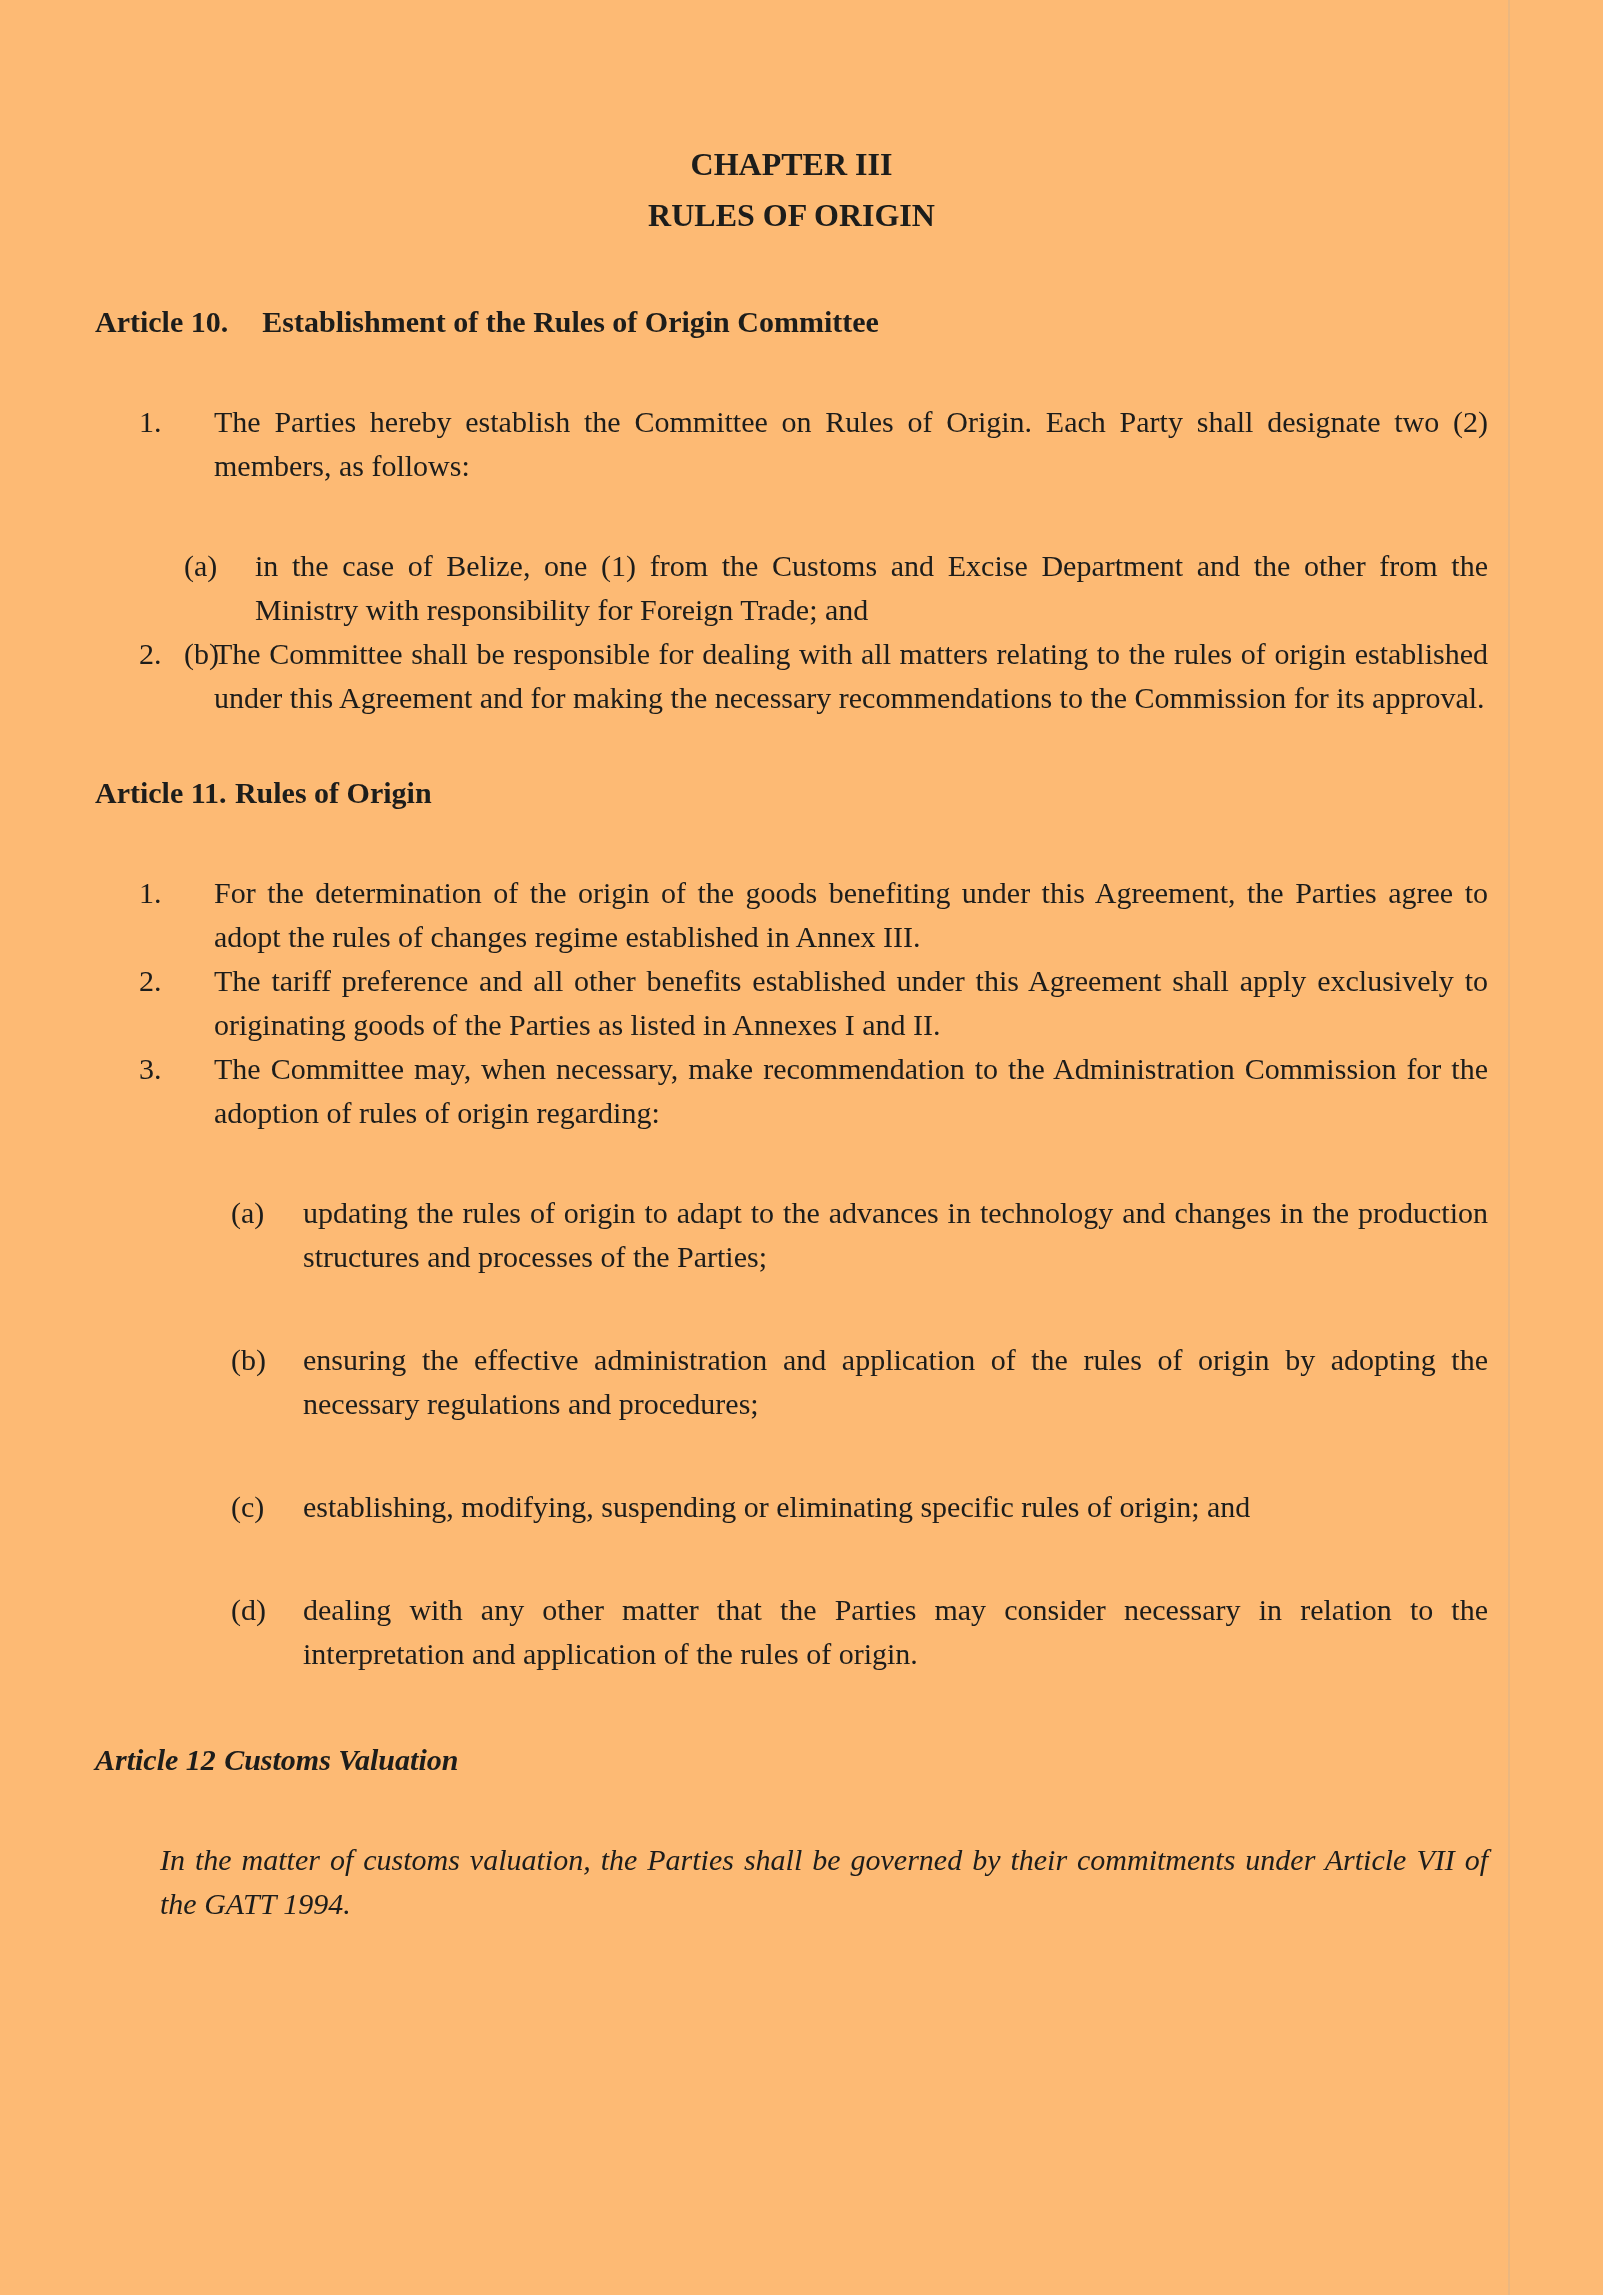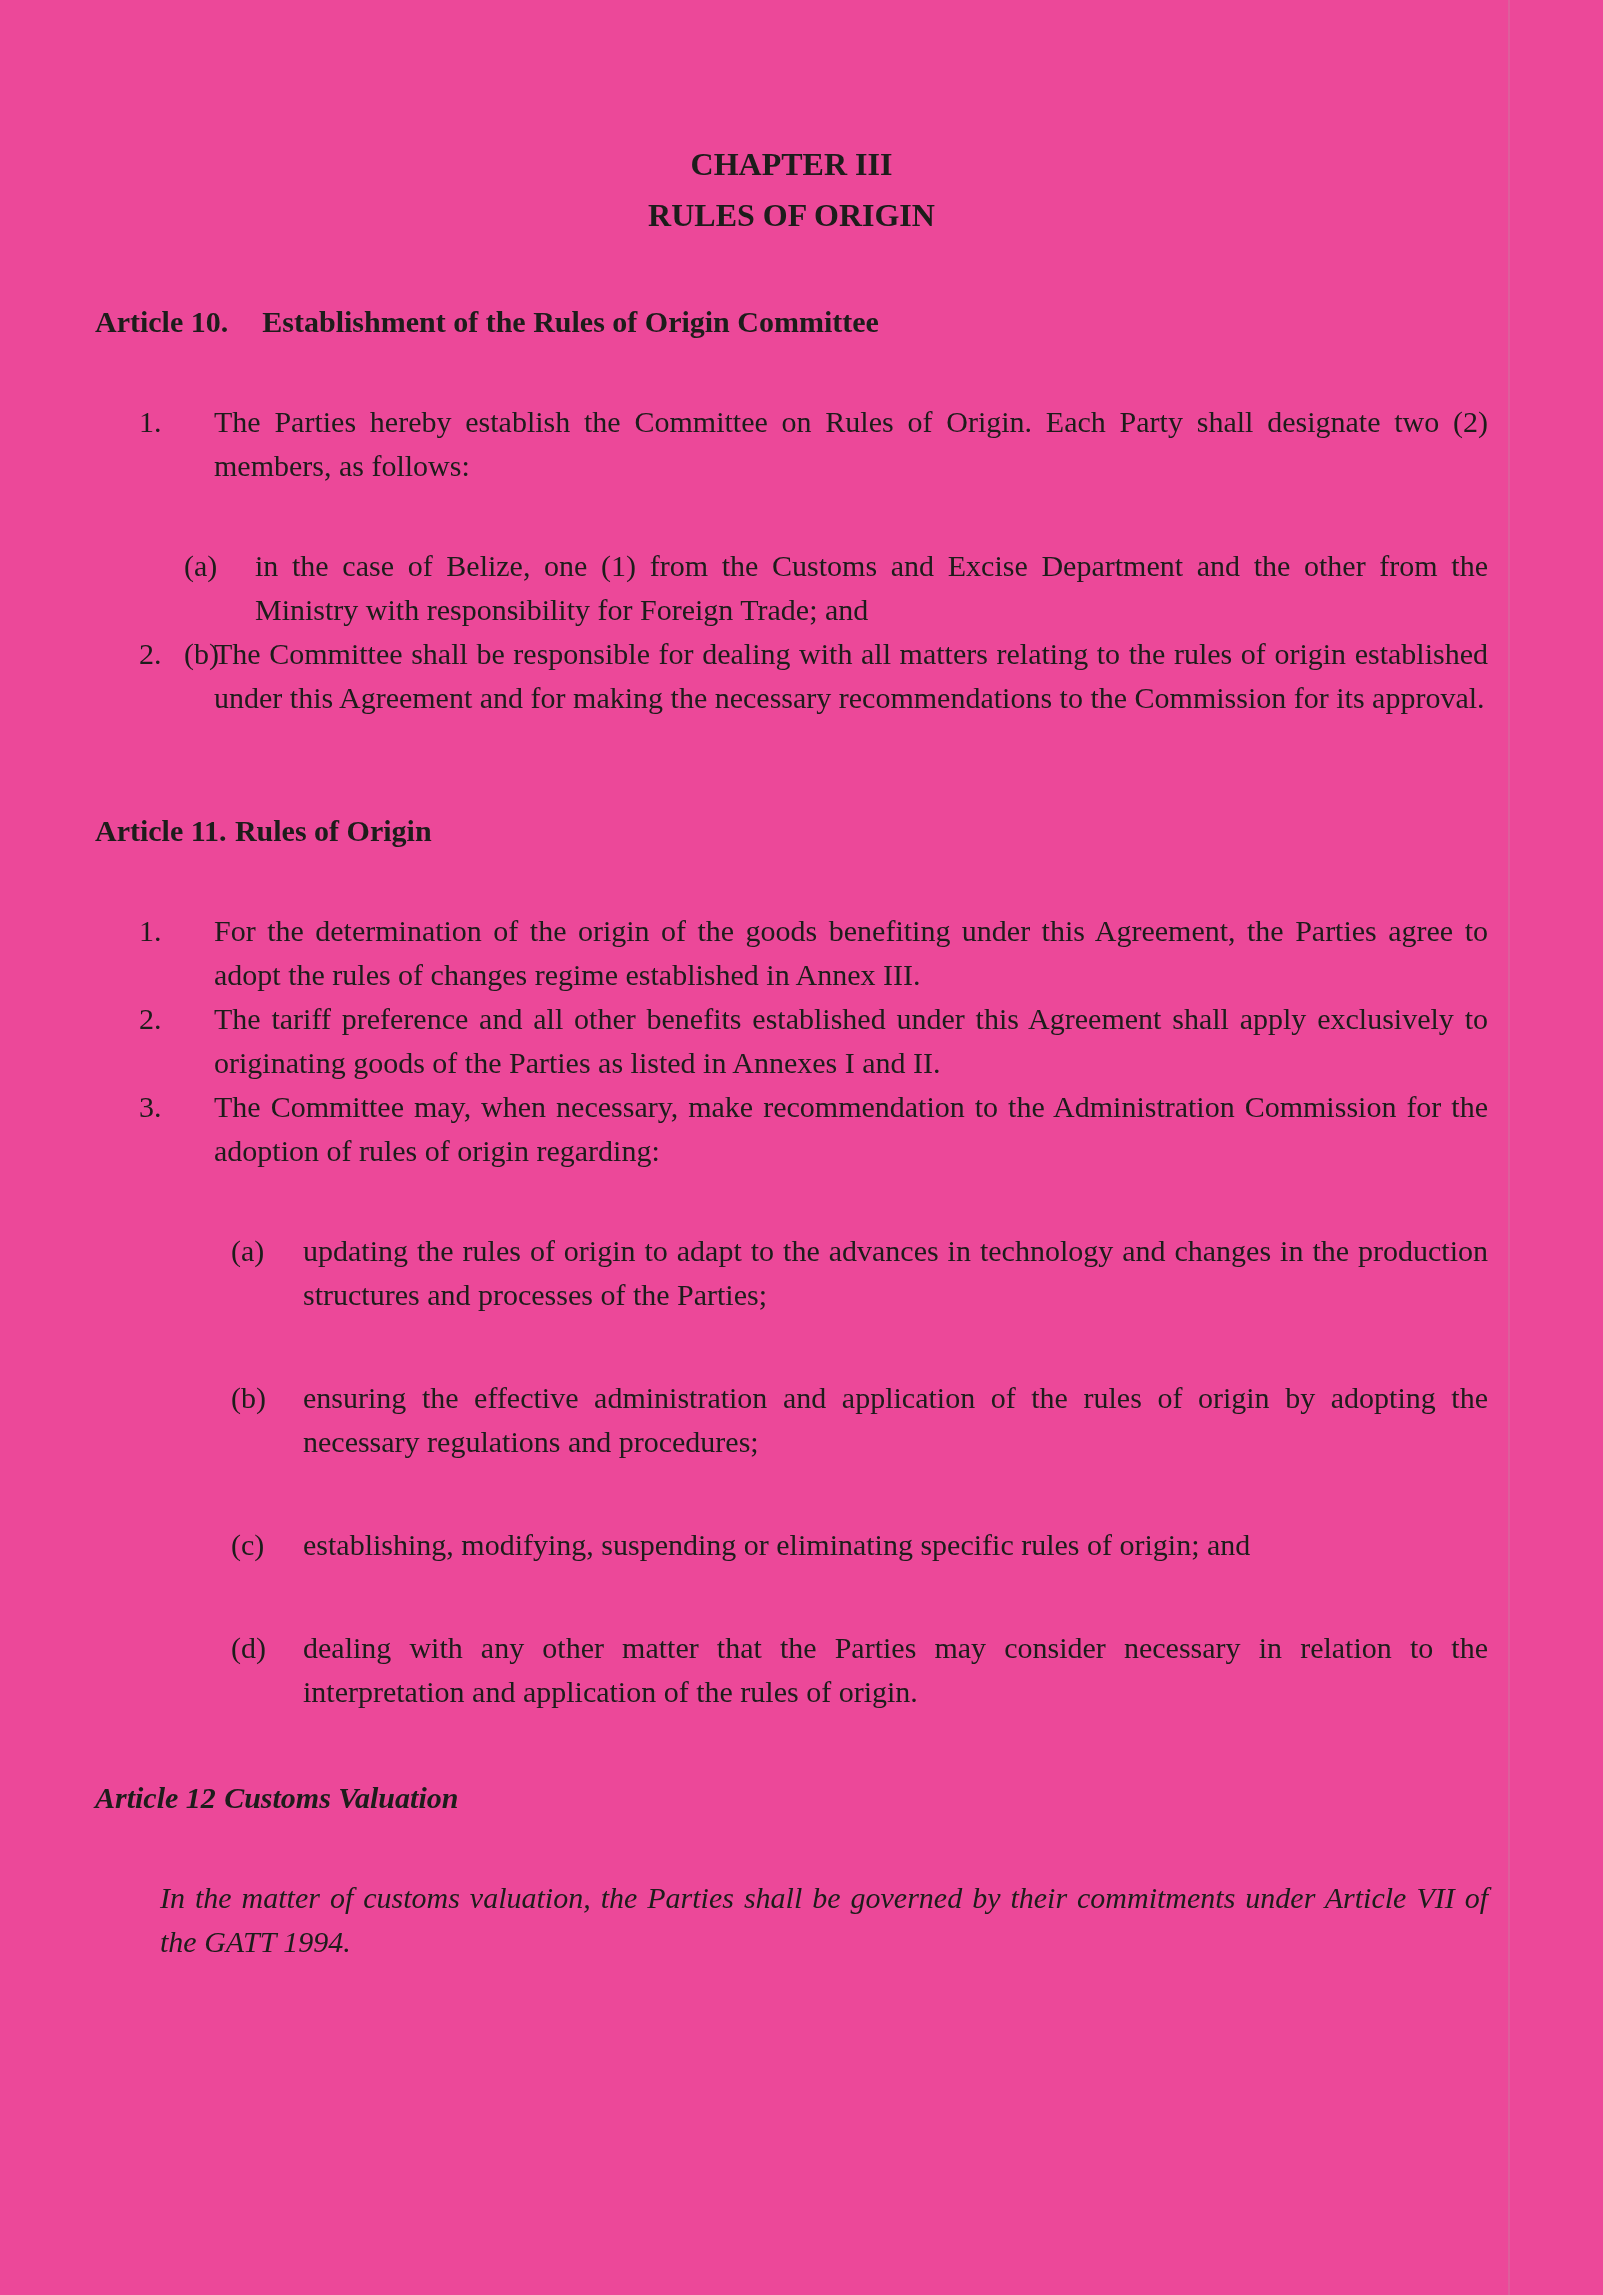--- a/index.html
+++ b/index.html
@@ -10,21 +10,21 @@
   }
   .page {
     position: relative;
     width: 1604px;
     height: 2295px;
     padding: 139px 116px 0 95px;
     font-family: "Liberation Serif", serif;
     font-size: 30px;
     line-height: 44px;
     color: #1d1d1b;
-    background: #ec4899;
+    background: #fdba74;
     overflow: hidden;
   }
   
   .scan-artifact {
     position: absolute;
     left: 1508px;
     top: 0;
     width: 2.4px;
     height: 100%;
     background: rgba(175, 175, 170, 0.22);
@@ -37,21 +37,21 @@
     line-height: 51px;
     margin-bottom: 59px;
   }
   .article-heading {
     font-weight: bold;
     margin-bottom: 56px;
   }
   .article-heading .art-num { margin-right: 8.3px; }
   .article-heading.h-gap-wide .art-num { margin-right: 34px; }
   .article { position: relative; }
-  .sec-gap-lg { margin-top: 89px; }
+  .sec-gap-lg { margin-top: 51px; }
   .sec-gap-md { margin-top: 62px; font-style: italic; }
   .item {
     position: relative;
     padding-left: 119px;
     text-align: justify;
   }
   .item .marker { position: absolute; left: 44px; }
   .item.sub { padding-left: 160px; }
   .item.sub .marker { left: 89px; }
   .item.sub11 { padding-left: 208px; }

